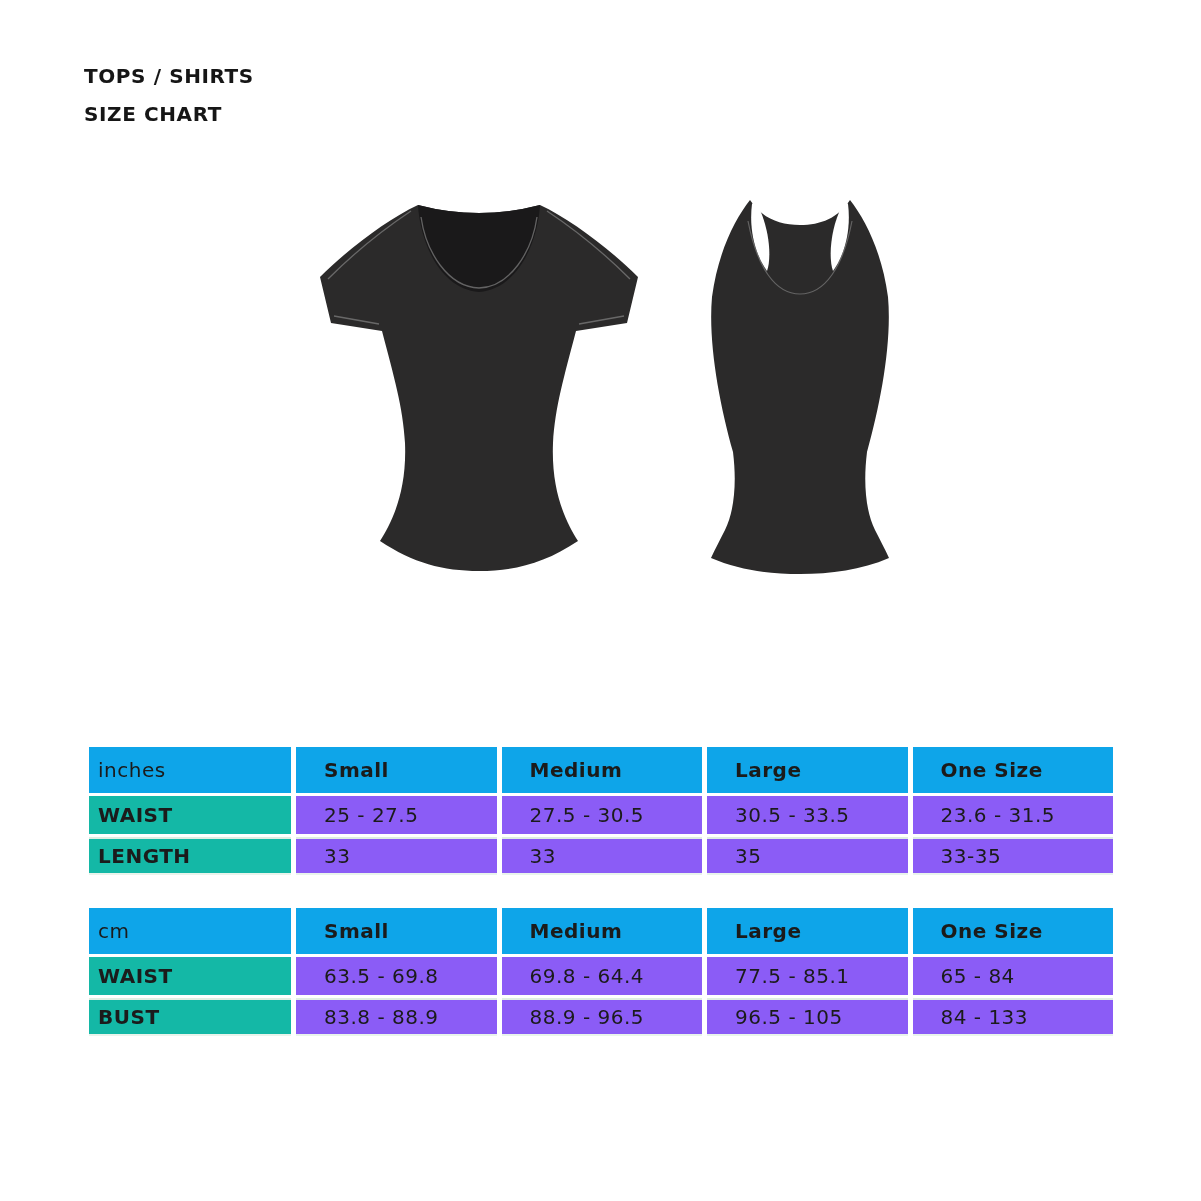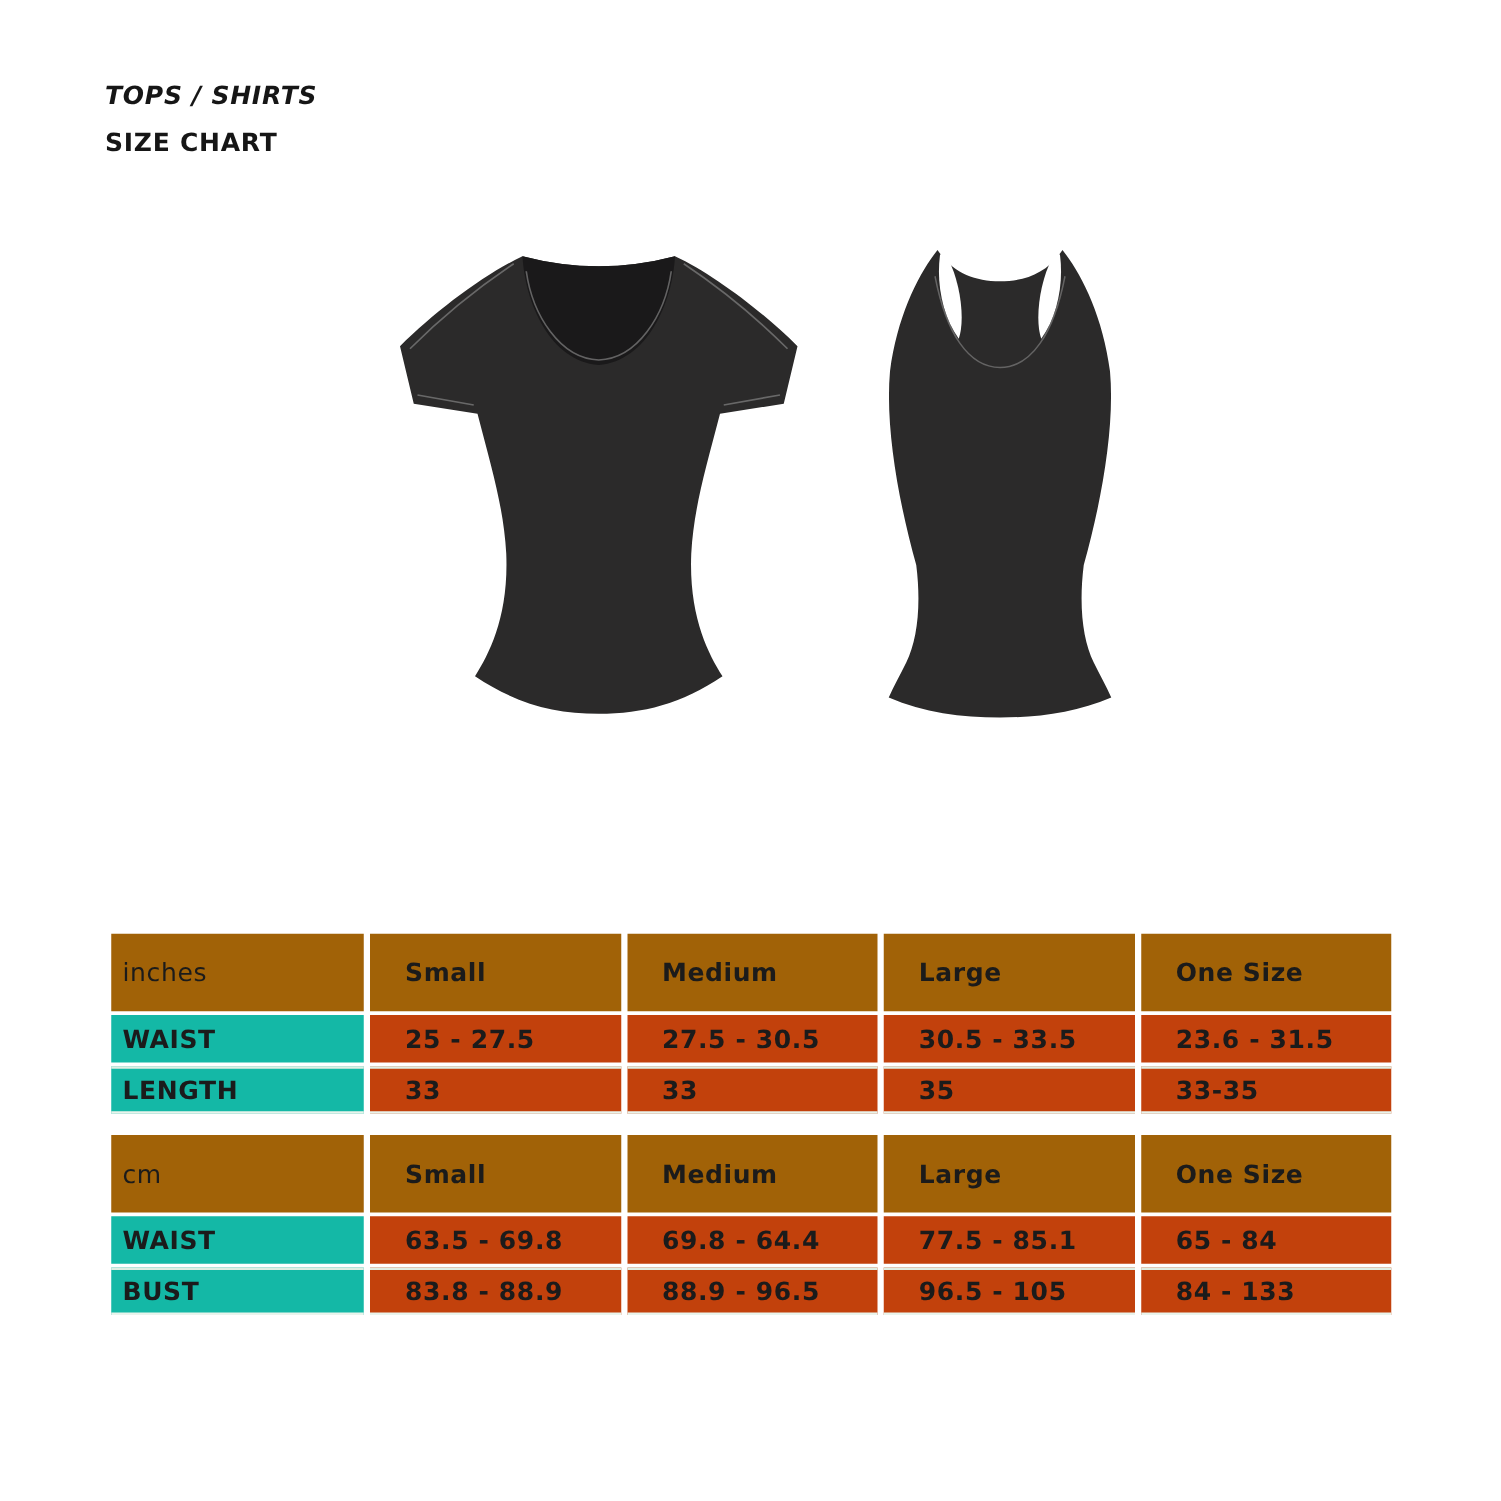--- a/index.html
+++ b/index.html
@@ -4,47 +4,47 @@
 <style>
   html,body { margin:0; padding:0; background:#ffffff; }
   .page {
     position:relative; width:1201px; height:1201px; background:#ffffff;
     font-family:"DejaVu Sans","Liberation Sans",sans-serif; color:#1b1b1b; overflow:hidden;
   }
   .title-line1, .title-line2 {
     position:absolute; left:84px; margin:0;
     font-size:20px; font-weight:bold; letter-spacing:0.6px; color:#161616;
   }
-  .title-line1 { top:64px;font-style:italic; }
+  .title-line1 { top:64px; }
   .title-line2 { top:102px;text-align:right; }
 
   .garments {
     position:absolute; top:197px; left:318px;
     display:flex; align-items:flex-start; gap:63px;
   }
   .garments svg { display:block; }
 
   .size-table {
     position:absolute; left:84px; width:1034px;
     border-collapse:separate; border-spacing:5px 3px; table-layout:fixed;
     font-size:20px; letter-spacing:0.5px;
   }
   .size-table.t-inches { top:744px; }
   .size-table.t-cm     { top:905px; }
   .size-table * { box-sizing:border-box; }
   .size-table th, .size-table td { text-align:left; vertical-align:middle; }
   .size-table thead th {
-    background:#a16207; height:62px; font-weight:bold; padding:0 4px 0 28px;
+    background:#0ea5e9; height:46px; font-weight:bold; padding:0 4px 0 28px;
   }
   .size-table thead th.unit-cell { font-weight:normal; padding-left:9px; }
   .size-table tbody th {
     height:38px; font-weight:bold; padding:0 4px 0 9px; background:#14b8a6;
   }
   .size-table tbody td {
-    height:38px; padding:0 4px 0 28px; background:#c2410c;font-weight:bold;
+    height:38px; padding:0 4px 0 28px; background:#8b5cf6;
   }
   .size-table tbody tr.row-2 th, .size-table tbody tr.row-2 td {
     border-top:2px solid #dfeee3;
   }
   .size-table tbody tr:last-child th, .size-table tbody tr:last-child td {
     border-bottom:2px solid #e9f4ec;
   }
 
   .footnote {
     position:absolute; top:1156px; left:0; width:100%;

